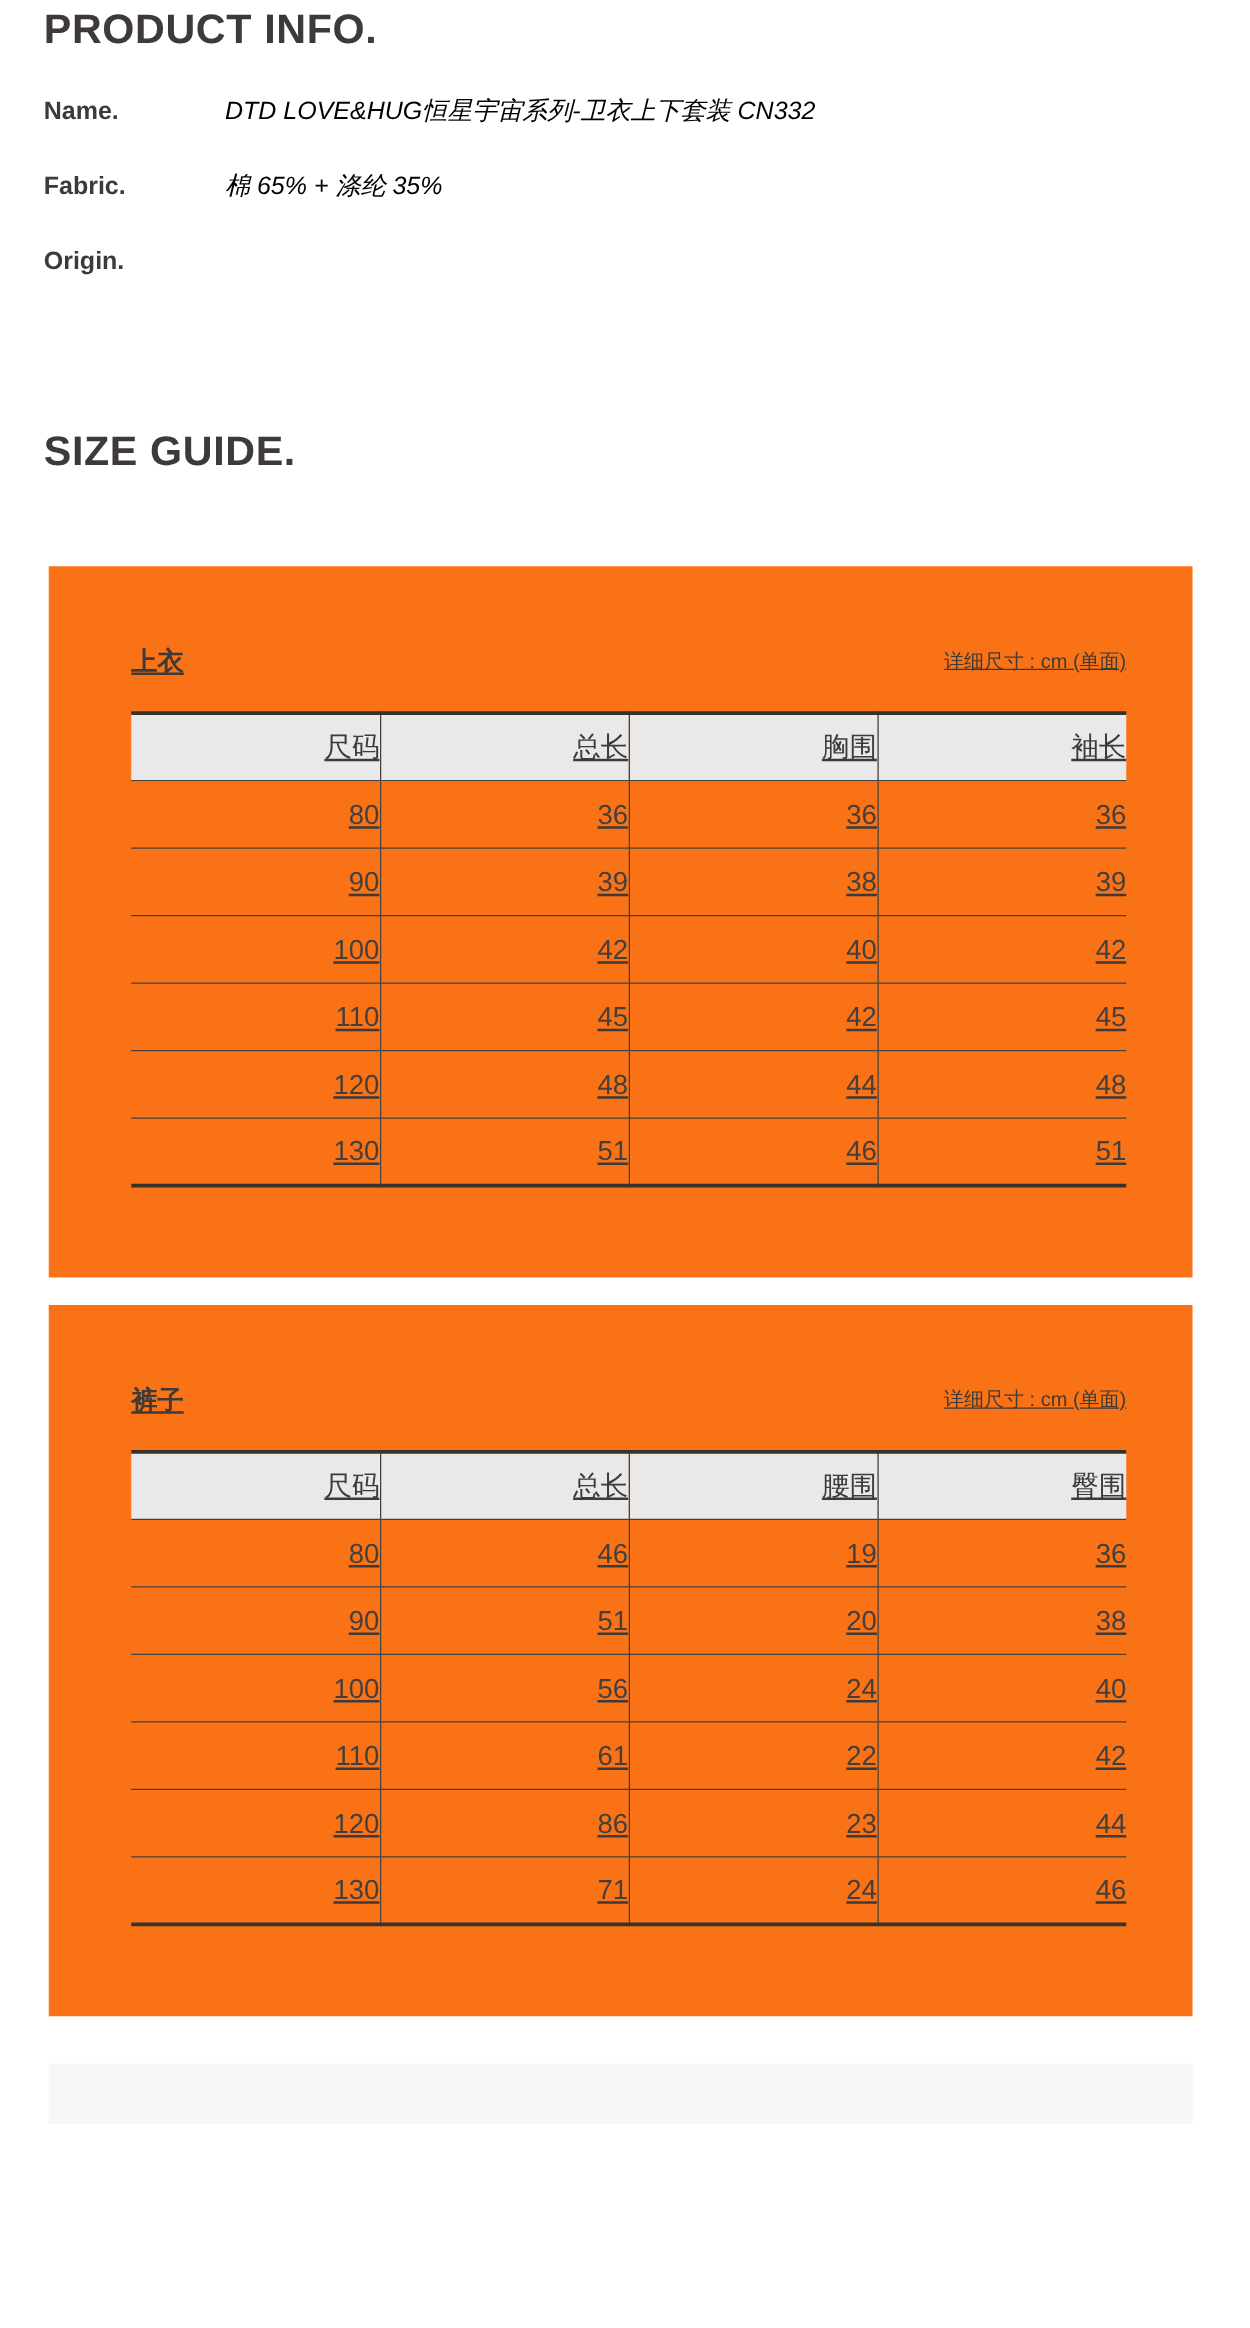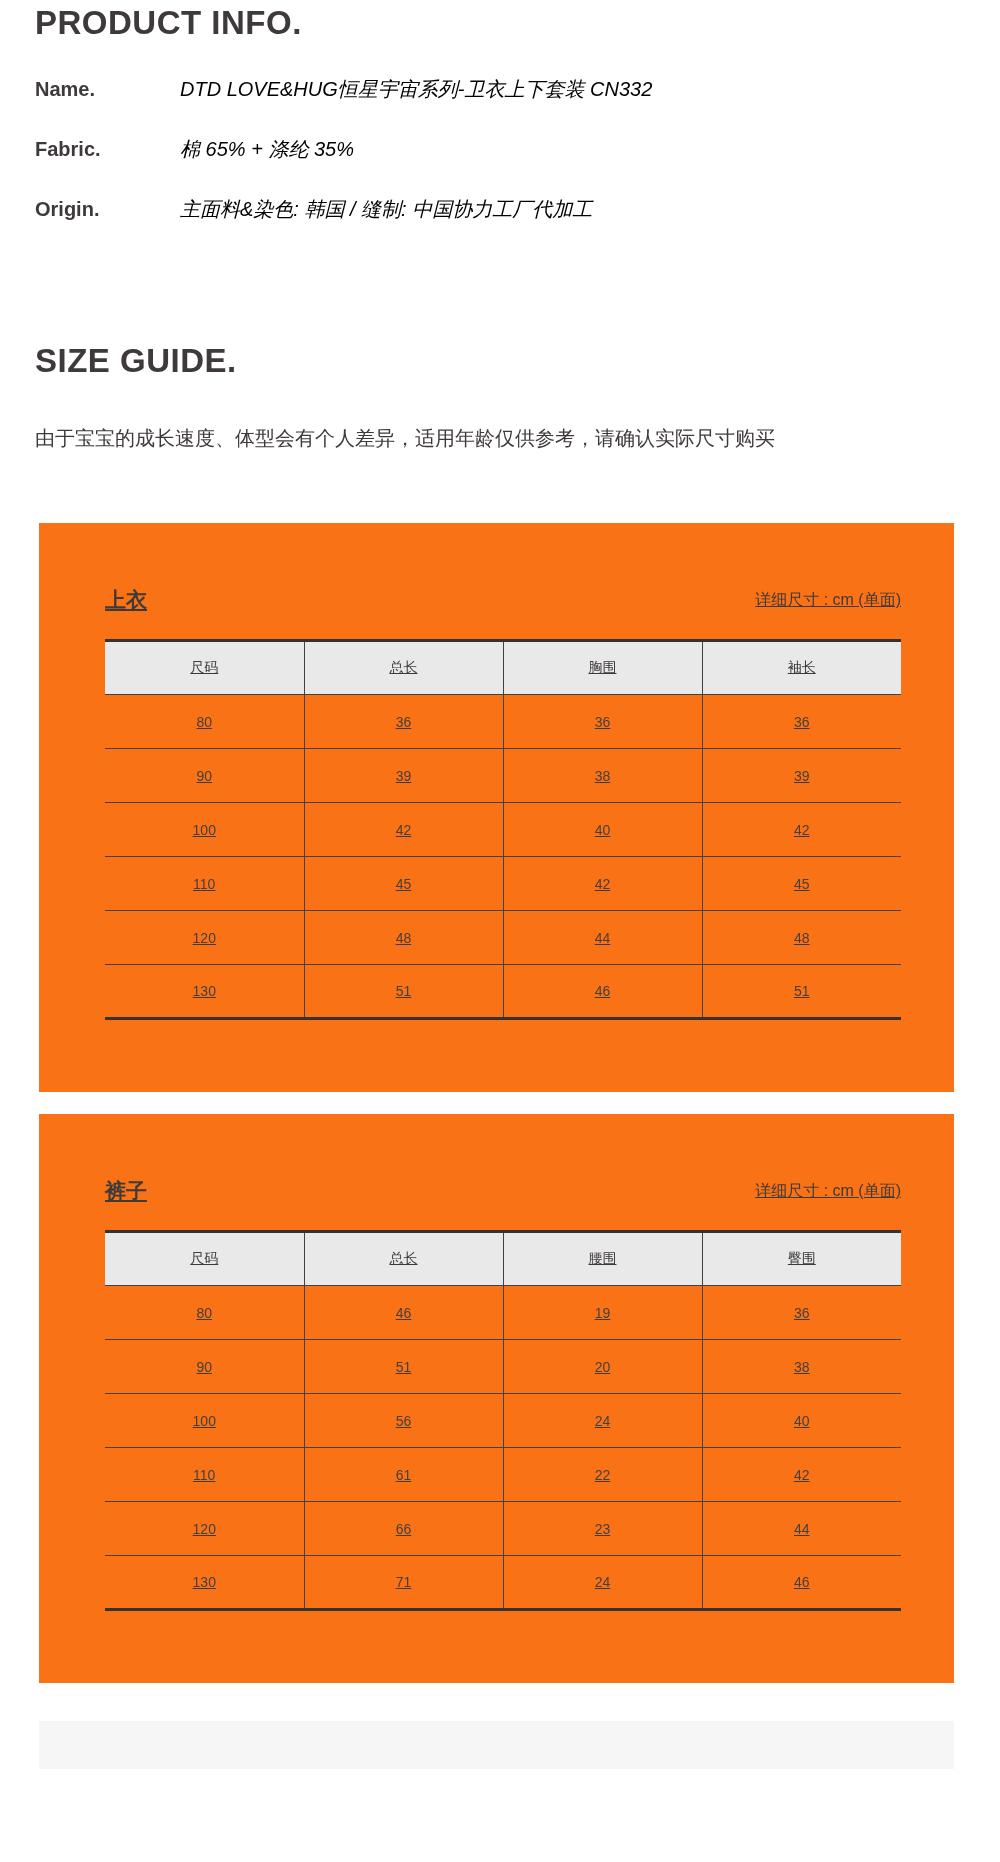--- a/index.html
+++ b/index.html
@@ -94,23 +94,23 @@
   table.size-table {
     width: 100%;
     border-collapse: collapse;
     table-layout: fixed;
     border-top: 3px solid #36332f;
     border-bottom: 3px solid #36332f;
   }
   table.size-table th,
   table.size-table td {
     height: 54px;
-    text-align: center;
+    text-align: right;
     vertical-align: middle;
-    font-size: 14px;
+    font-size: 22px;
     font-weight: normal;
     color: #433f3d;
     border: 1px solid #45413e;
     padding: 0;
   }
   table.size-table tr > :first-child { border-left: none; }
   table.size-table tr > :last-child  { border-right: none; }
   table.size-table thead th {
     background: #e9e9e9;
     border-top: none;
@@ -138,29 +138,27 @@
       <div class="field-row">
         <span class="field-label">Name.</span>
         <span class="field-value">DTD LOVE&amp;HUG恒星宇宙系列-卫衣上下套装 CN332</span>
       </div>
       <div class="field-row">
         <span class="field-label">Fabric.</span>
         <span class="field-value">棉 65% + 涤纶 35%</span>
       </div>
       <div class="field-row">
         <span class="field-label">Origin.</span>
-        <span class="field-value">主面料&amp;染色: 韩国 / 缝制: 中国协力工厂代加工</span>
       </div>
     </div>
   </section>
 
   <section class="size-guide">
     <h1 class="section-title">SIZE GUIDE.</h1>
     <div class="notes">
-      <p class="note-line">由于宝宝的成长速度、体型会有个人差异，适用年龄仅供参考，请确认实际尺寸购买</p>
     </div>
   </section>
 
   <section class="panel panel-top">
     <div class="panel-head">
       <span class="table-title">上衣</span>
       <span class="unit-note">详细尺寸 : cm (单面)</span>
     </div>
     <table class="size-table">
         <thead>
@@ -246,21 +244,21 @@
             <td>40</td>
           </tr>
           <tr>
             <td>110</td>
             <td>61</td>
             <td>22</td>
             <td>42</td>
           </tr>
           <tr>
             <td>120</td>
-            <td>66</td>
+            <td>86</td>
             <td>23</td>
             <td>44</td>
           </tr>
           <tr>
             <td>130</td>
             <td>71</td>
             <td>24</td>
             <td>46</td>
           </tr>
         </tbody>

